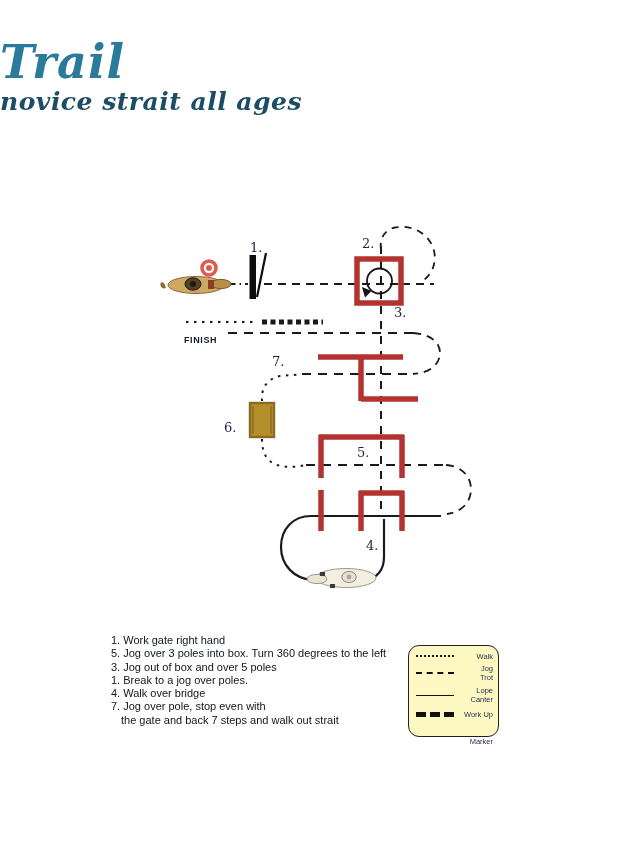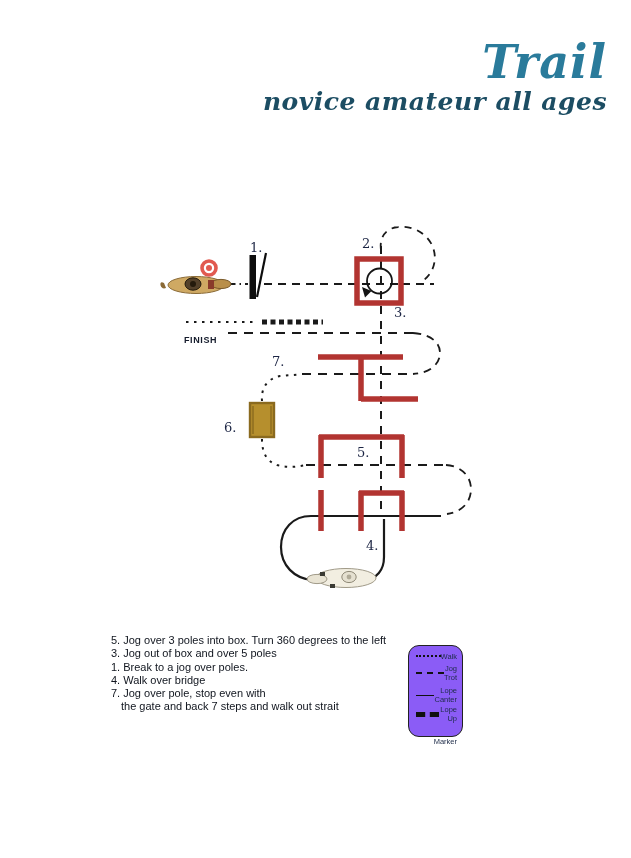--- a/index.html
+++ b/index.html
@@ -1,61 +1,61 @@
 <!DOCTYPE html>
 <html><head>
 <meta charset="utf-8">
 <style>
   html,body{margin:0;padding:0;background:#ffffff;}
   body{width:631px;height:858px;position:relative;overflow:hidden;
        font-family:"Liberation Sans",sans-serif;}
 
   
-  .title-wrap{position:absolute;left:0;top:38px;width:607px;text-align:right;}
+  .title-wrap{position:absolute;left:0;top:38px;width:607px;text-align:left;}
   .title-main{font-family:"DejaVu Serif",serif;font-style:italic;font-weight:bold;
               font-size:46px;line-height:48px;color:#2a7b9b;letter-spacing:1px;}
   .title-sub{font-family:"DejaVu Serif",serif;font-style:italic;font-weight:bold;
              font-size:25px;line-height:28px;color:#1c4d63;margin-top:2px;letter-spacing:.5px;}
 
   
   .course-svg{position:absolute;left:0;top:0;width:631px;height:858px;}
   .obstacle-num{font-family:"DejaVu Serif",serif;font-size:13px;fill:#1c2544;}
   .finish-text{font-family:"Liberation Sans",sans-serif;font-size:9px;font-weight:bold;
                fill:#151c2c;letter-spacing:.6px;}
 
   
   .instructions{position:absolute;left:111px;top:634px;width:300px;
                 font-size:11px;line-height:13.3px;color:#10151e;}
   .instr-line{white-space:nowrap;}
   .instr-line.cont{padding-left:10px;}
 
   
-  .legend{position:absolute;left:408px;top:645px;width:55px;height:92px;
+  .legend{position:absolute;left:408px;top:645px;width:91px;height:92px;
           border:1.6px solid #222;border-radius:11px;box-sizing:border-box;
-          background:#8b5cf6;}
+          background:#fef9c3;}
   .lrow{position:absolute;left:7px;right:5px;display:flex;
         justify-content:space-between;align-items:center;}
   .lrow .sample{width:38px;height:0;}
   .lrow .llabel{font-size:7.5px;line-height:9px;color:#1e2c49;text-align:right;}
   .sample.s-walk{border-top:2px dotted #111;}
   .sample.s-jog{border-top:2px dashed #111;}
   .sample.s-lope{border-top:1.6px solid #111;}
   .sample.s-backup{border-top:5px dashed #111;}
   .r-walk{top:4px;height:12px;}
   .r-jog{top:17px;height:20px;}
   .r-lope{top:39px;height:20px;}
   .r-backup{top:61px;height:14px;}
   .r-marker{top:88px;height:14px;}
 </style>
 </head>
 <body>
 
 <div class="title-wrap">
   <div class="title-main">Trail</div>
-  <div class="title-sub">novice amateur all ages</div>
+  <div class="title-sub">novice strait all ages</div>
 </div>
 
 <svg class="course-svg" viewBox="0 0 631 858">
 
   <g stroke="#1a1a1a" fill="none">
 
     <path d="M216 284 H248" stroke-width="1.8" stroke-dasharray="5 4 1.5 4"></path>
 
     <path d="M264 284 H356" stroke-width="2" stroke-dasharray="8 6"></path>
     <path d="M402 284 H434" stroke-width="2" stroke-dasharray="8 6"></path>
@@ -138,20 +138,21 @@
   <text x="362" y="248" class="obstacle-num">2.</text>
   <text x="394" y="317" class="obstacle-num">3.</text>
   <text x="366" y="550" class="obstacle-num">4.</text>
   <text x="357" y="457" class="obstacle-num">5.</text>
   <text x="224" y="432" class="obstacle-num">6.</text>
   <text x="272" y="366" class="obstacle-num">7.</text>
   <text x="184" y="343" class="finish-text">FINISH</text>
 </svg>
 
 <div class="instructions">
+  <div class="instr-line">1. Work gate right hand</div>
   <div class="instr-line">5. Jog over 3 poles into box. Turn 360 degrees to the left</div>
   <div class="instr-line">3. Jog out of box and over 5 poles</div>
   <div class="instr-line">1. Break to a jog over poles.</div>
   <div class="instr-line">4. Walk over bridge</div>
   <div class="instr-line">7. Jog over pole, stop even with</div>
   <div class="instr-line cont">the gate and back 7 steps and walk out strait</div>
 </div>
 
 <div class="legend">
   <div class="lrow r-walk">
@@ -167,19 +168,19 @@
   </div>
   <div class="lrow r-lope">
     <div class="sample s-lope"></div>
     <div class="llabel">
       <div>Lope</div>
       <div>Canter</div>
     </div>
   </div>
   <div class="lrow r-backup">
     <div class="sample s-backup"></div>
-    <div class="llabel">Lope Up</div>
+    <div class="llabel">Work Up</div>
   </div>
   <div class="lrow r-marker">
     <div class="sample"></div>
     <div class="llabel">Marker</div>
   </div>
 </div>
 
 </body></html>

